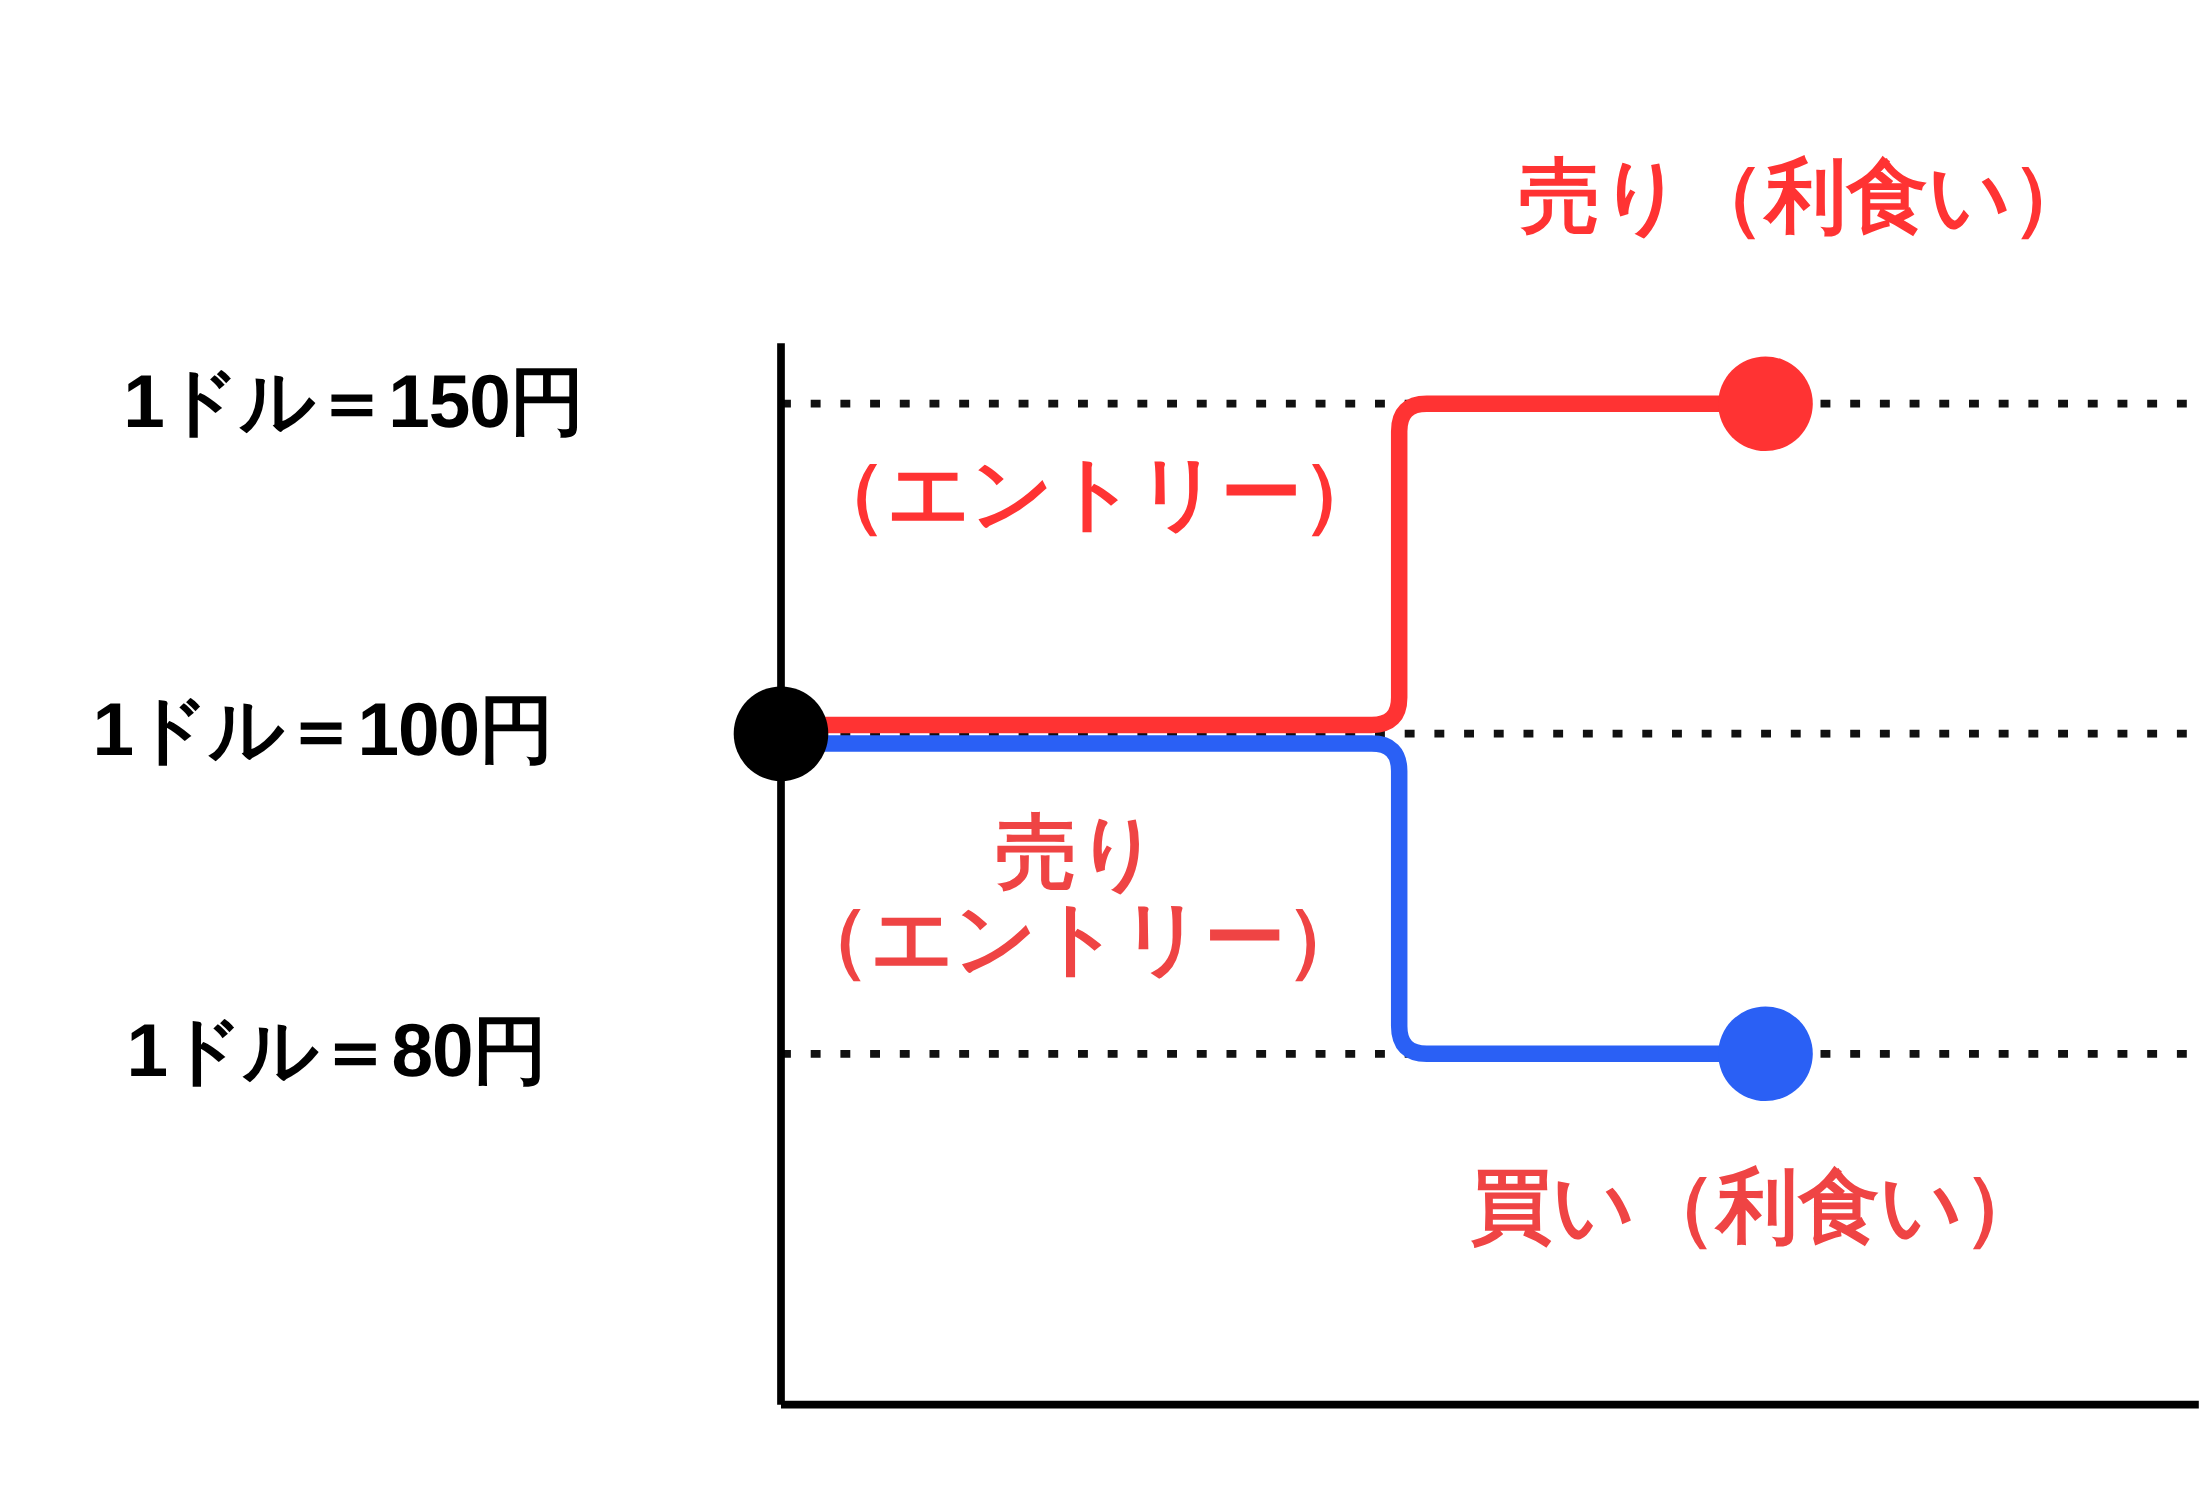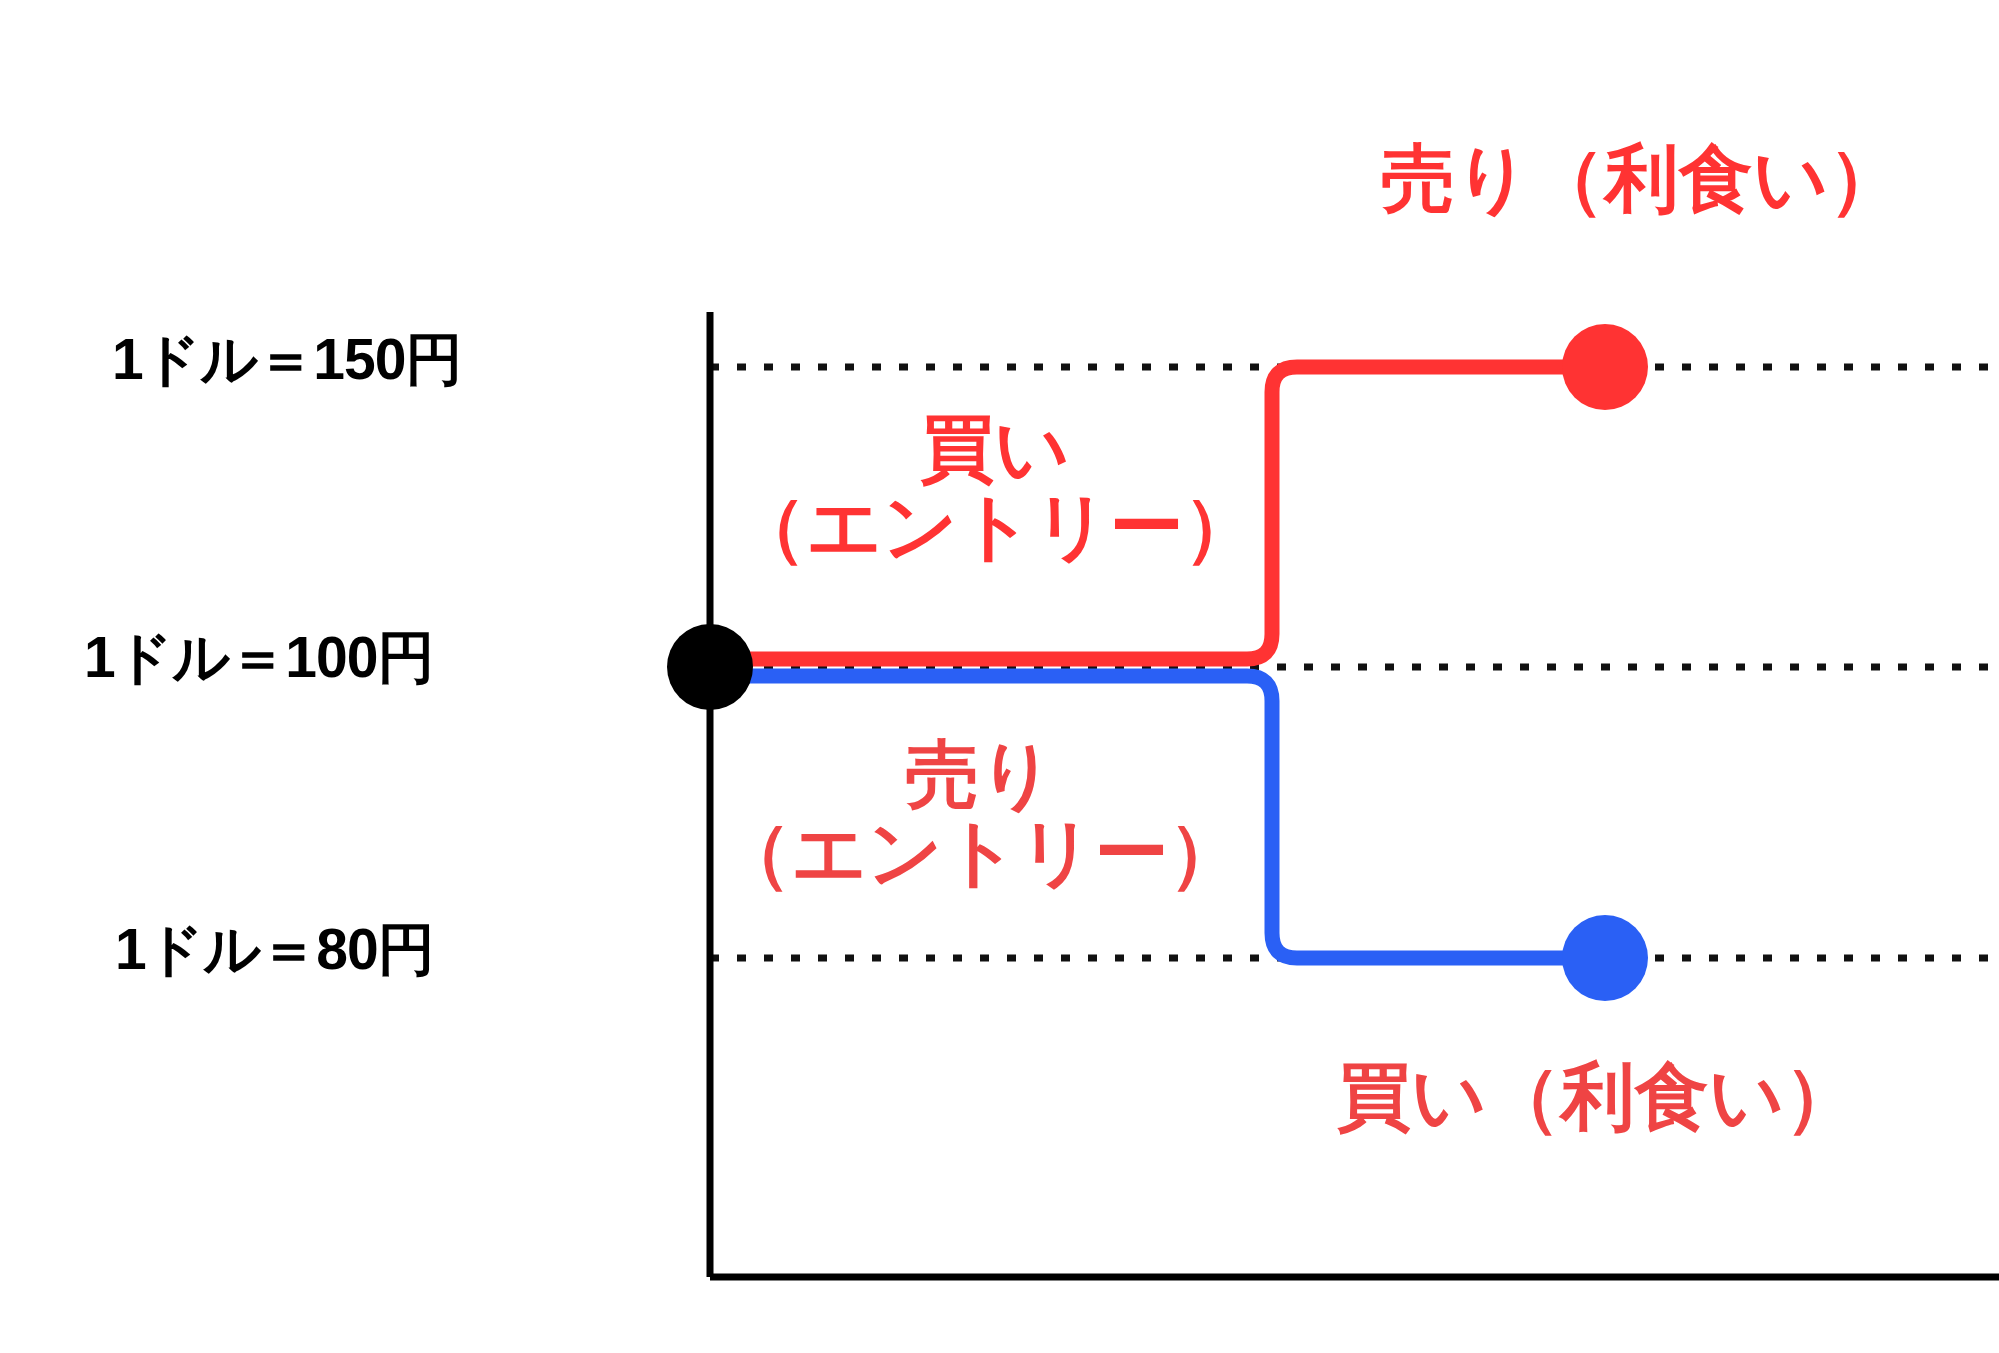--- a/index.html
+++ b/index.html
@@ -22,21 +22,21 @@
     height: 1353px;
   }
   .lbl {
     position: absolute;
     white-space: nowrap;
     font-weight: 700;
     line-height: 1.05;
   }
   .axis-label {
     color: #000000;
-    font-size: 57px;
+    font-size: 68px;
     letter-spacing: -1px;
   }
   .annot {
     font-size: 74px;
     letter-spacing: 0px;
   }
   .annot.red { color: #FF3333; }
   .annot.blue { color: #ef4444; }
   .annot.center { text-align: center; }
   .two-line span { display: block; }
@@ -62,21 +62,20 @@
   <circle cx="1605" cy="958" r="43" fill="#2A60F5"></circle>
 </svg>
 
 <div class="lbl axis-label" style="left:112px; top:330px;">1ドル＝150円</div>
 
 <div class="lbl axis-label" style="left:84px; top:628px;">1ドル＝100円</div>
 
 <div class="lbl axis-label" style="left:115px; top:920px;">1ドル＝80円</div>
 
 <div class="lbl annot red center two-line" style="left:715px; top:410px; width:560px;">
-  <span>買い</span>
   <span>（エントリー）</span>
 </div>
 
 <div class="lbl annot red" style="left:1333px; top:140px;margin-left:48px;">売り（利食い）</div>
 
 <div class="lbl annot blue center two-line" style="left:700px; top:736px; width:560px;">
   <span>売り</span>
   <span>（エントリー）</span>
 </div>
 

